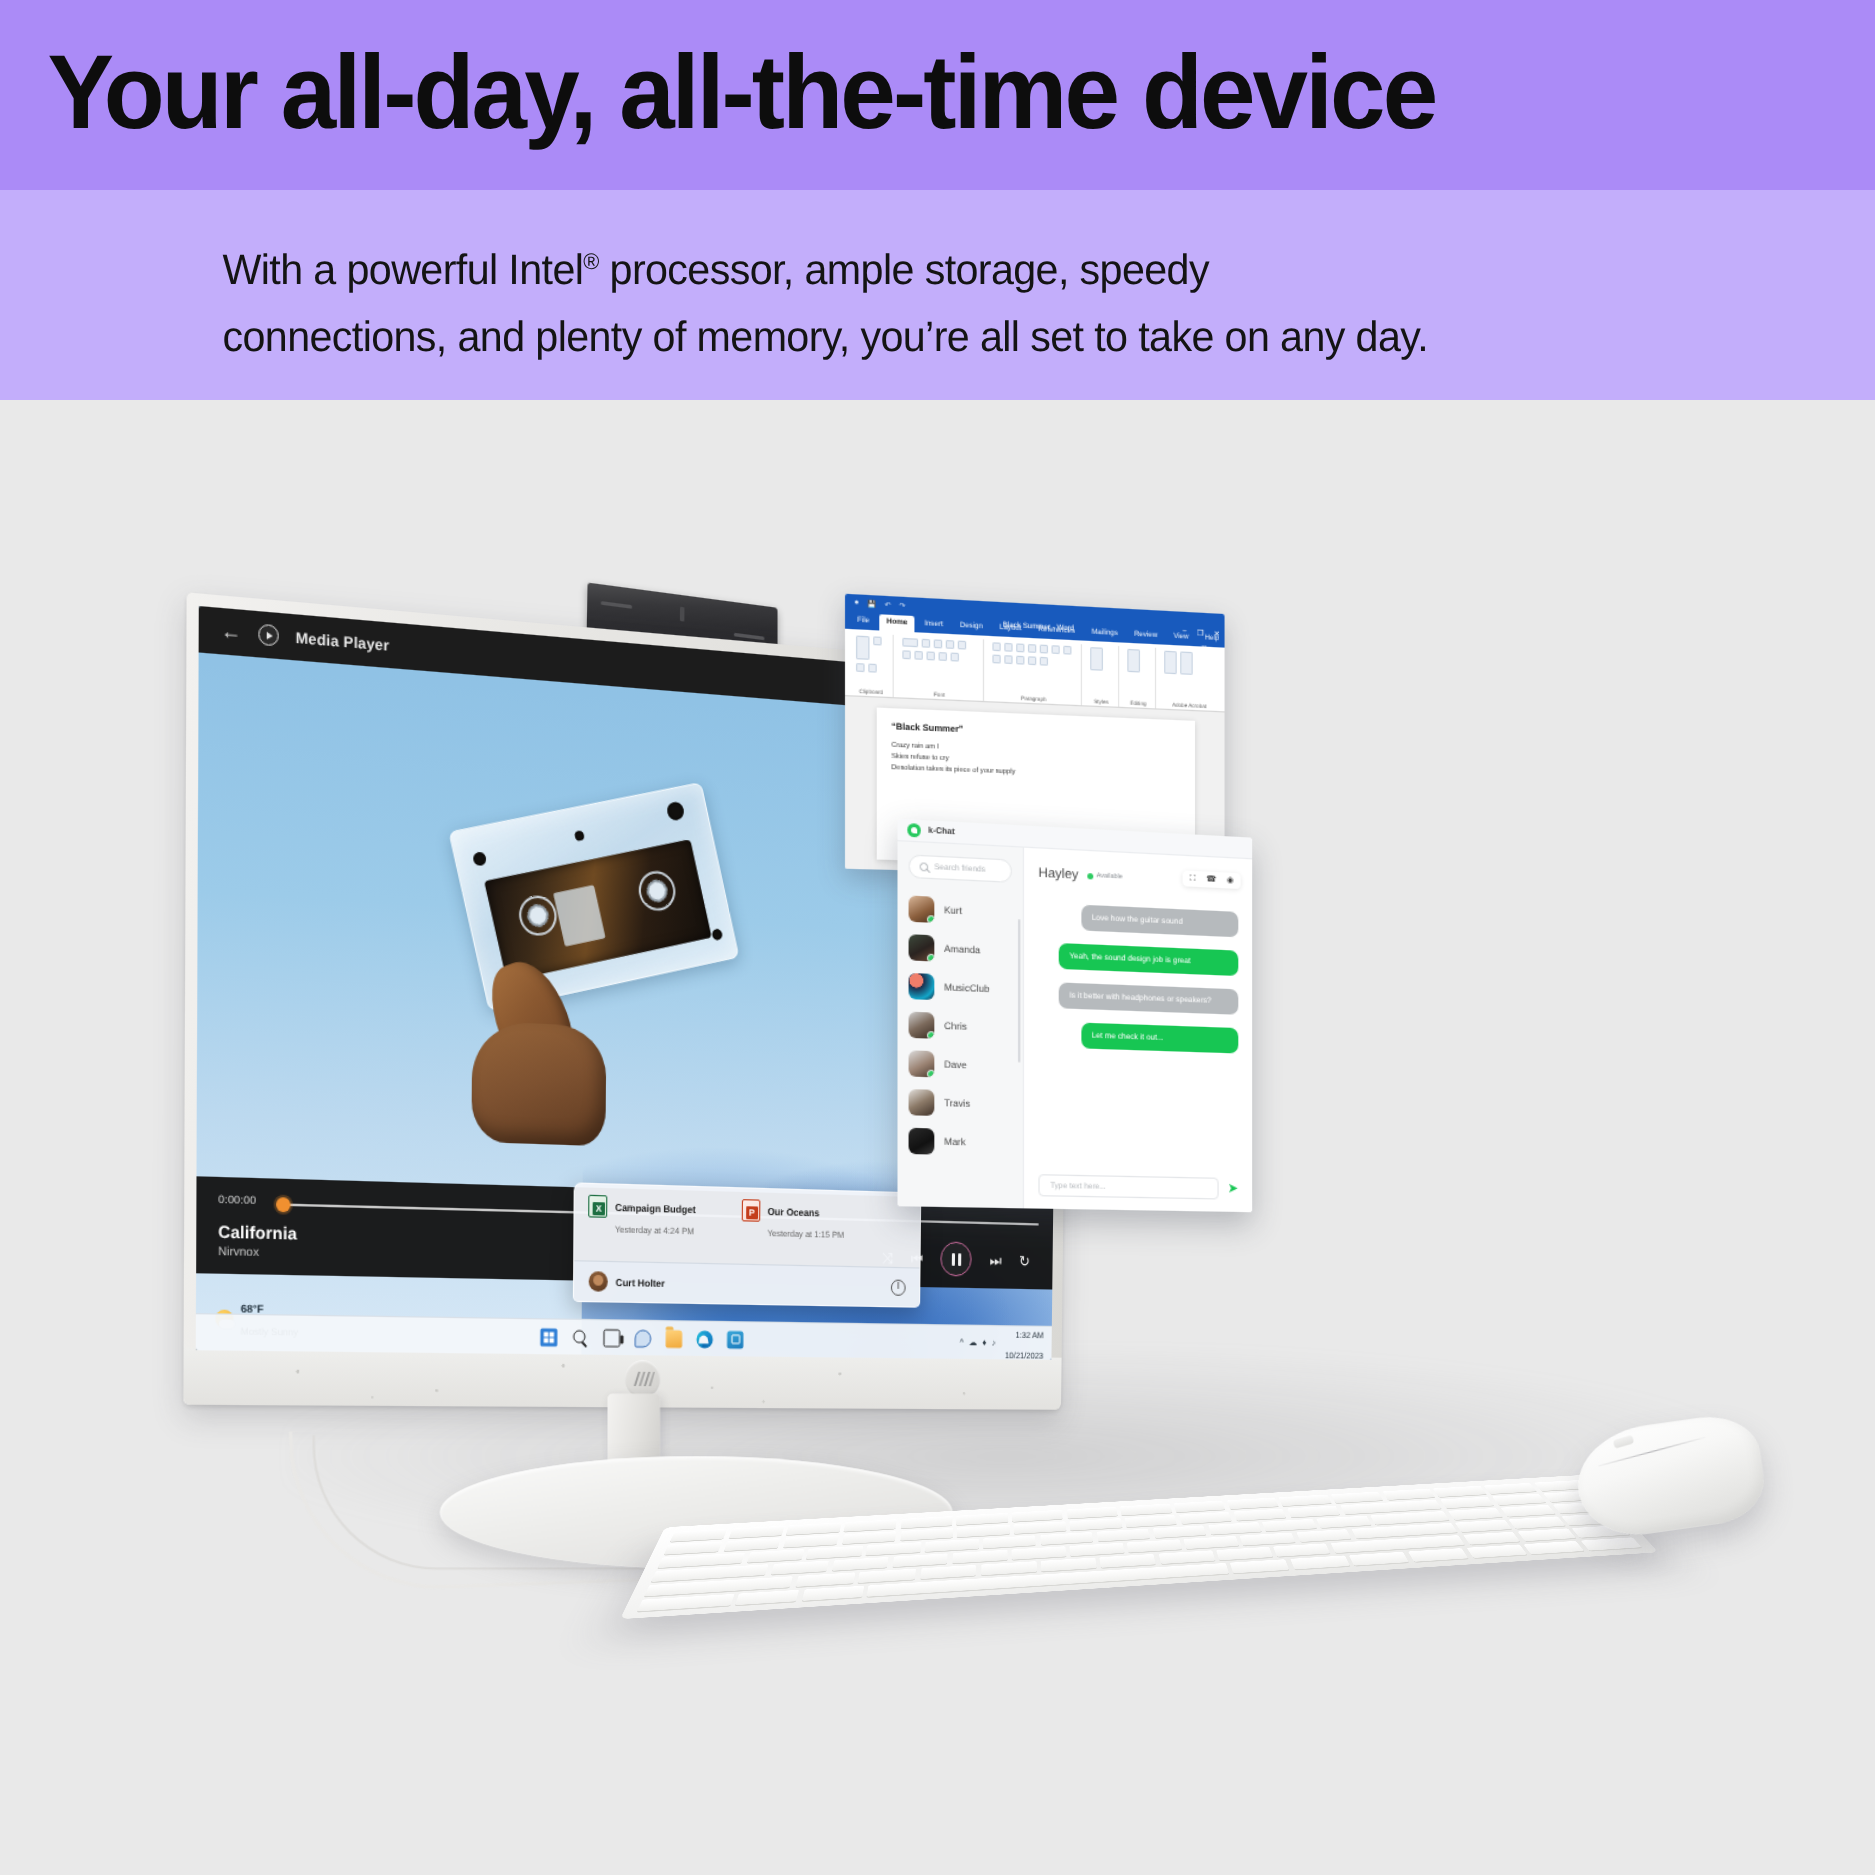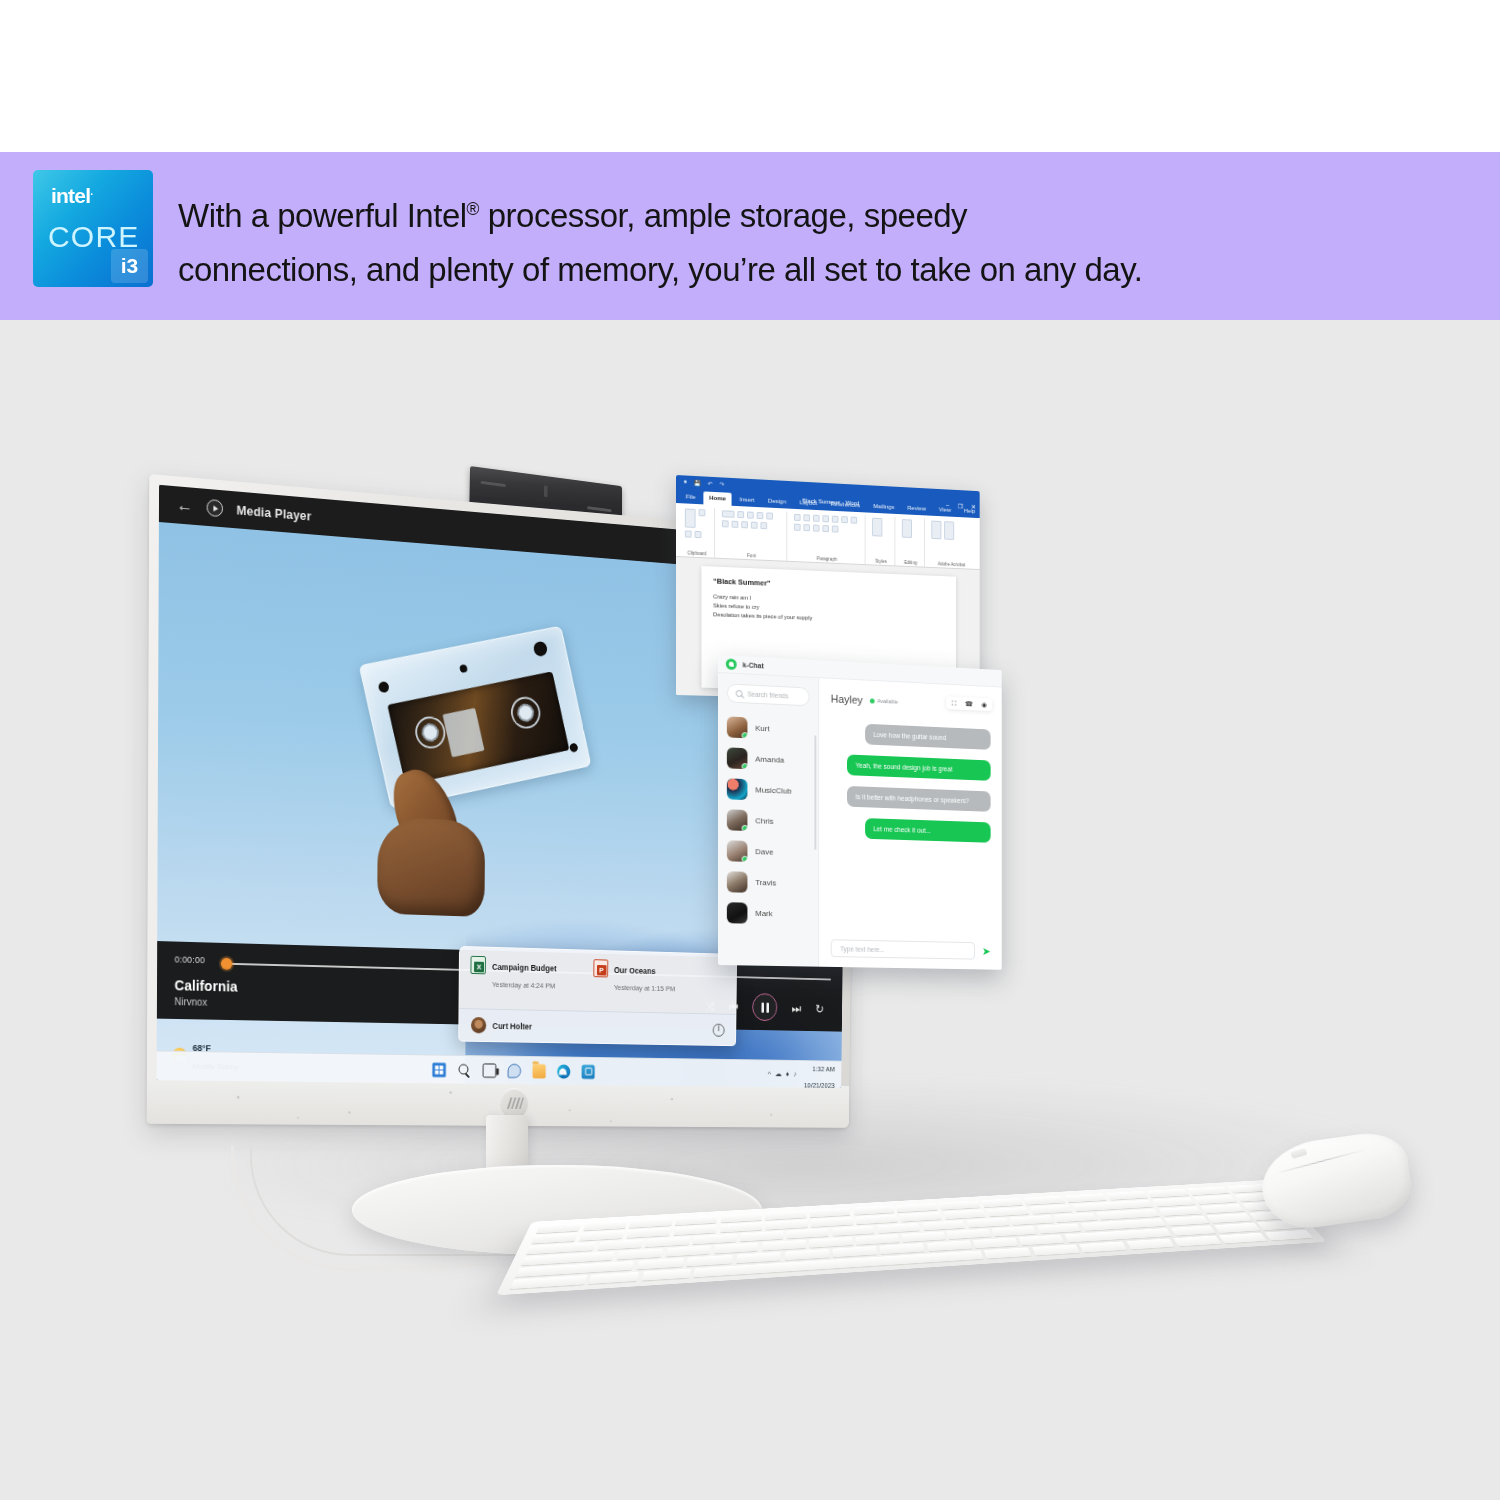--- a/index.html
+++ b/index.html
@@ -598,28 +598,26 @@
     position:absolute; left:22%; top:8%; width:16px; height:7px;
     background:linear-gradient(180deg,#f0f0ef,#dcdcda);
     border-radius:3px; transform:rotate(-8deg); opacity:0.85;
   }
 </style>
 </head>
 <body>
 
 <div class="page">
 
+  <div class="hdr-top">
+    <div class="hdr-title">Your all-day, all-the-time device</div>
+  </div>
 
   <div class="hdr-bottom"></div>
 
-  <div class="intel-badge">
-    <div class="intel-word">intel<sup>.</sup></div>
-    <div class="intel-core">CORE</div>
-    <div class="intel-tier">i3</div>
-  </div>
 
   <div class="hdr-sub">
     <div>With a powerful Intel<sup>®</sup> processor, ample storage, speedy</div>
     <div>connections, and plenty of memory, you’re all set to take on any day.</div>
   </div>
 
   <div class="stage">
     <div class="floor-shadow"></div>
 
     <div class="monitor">

